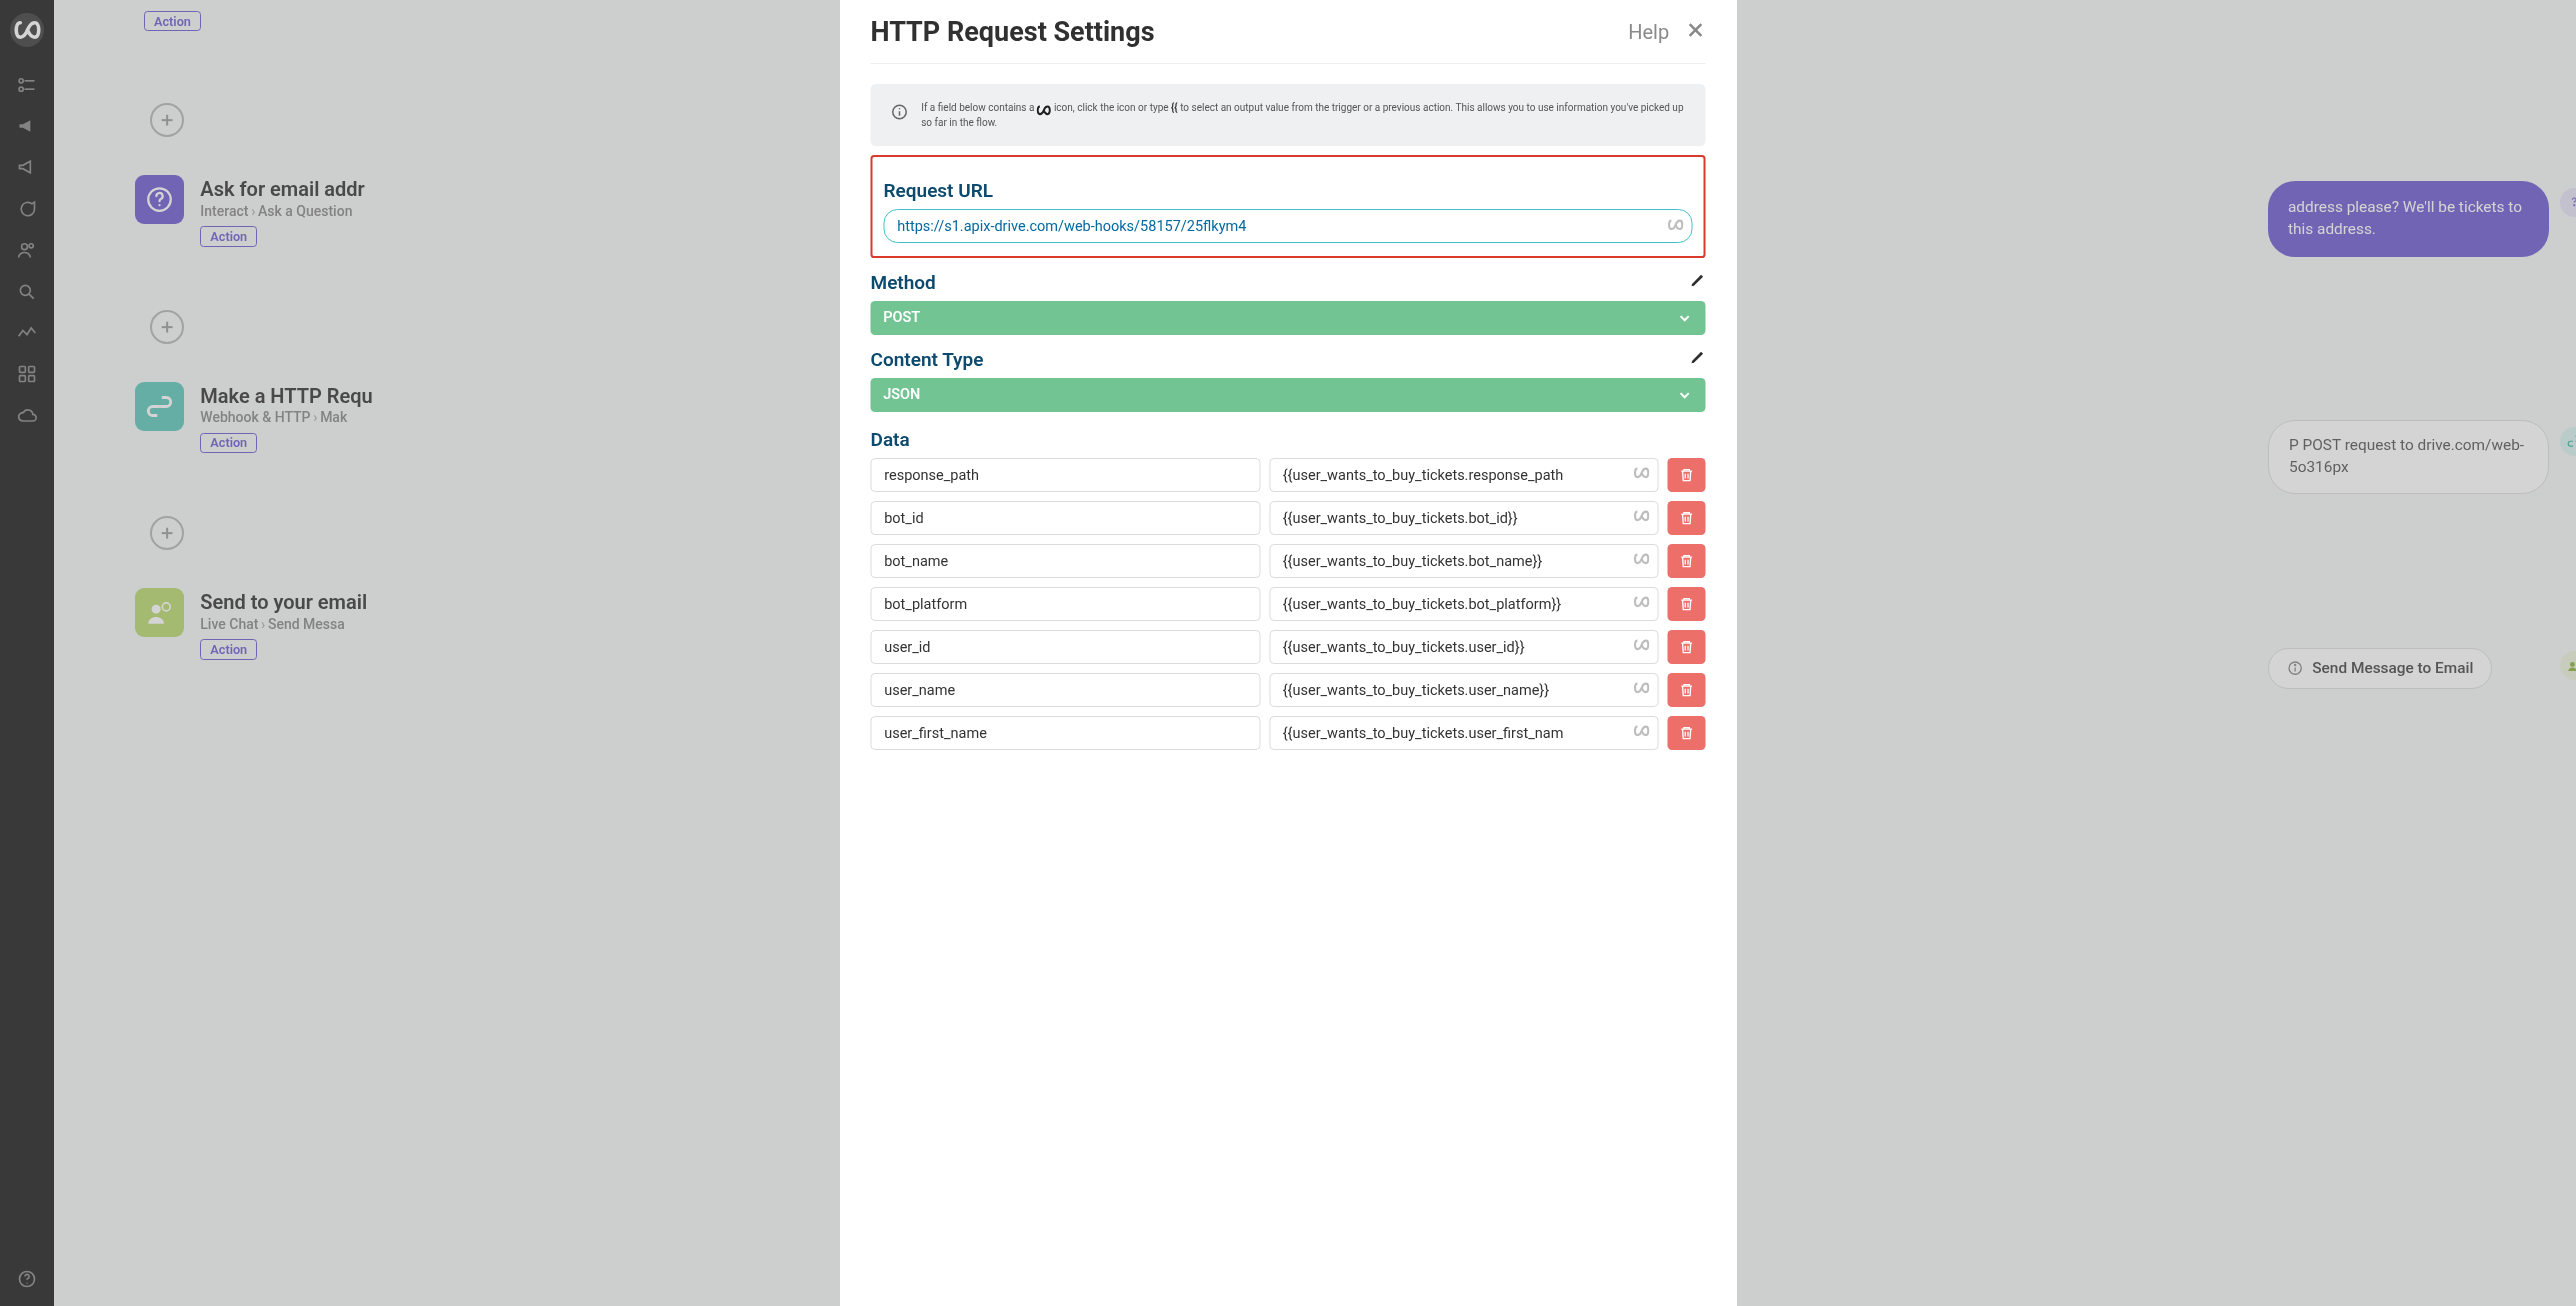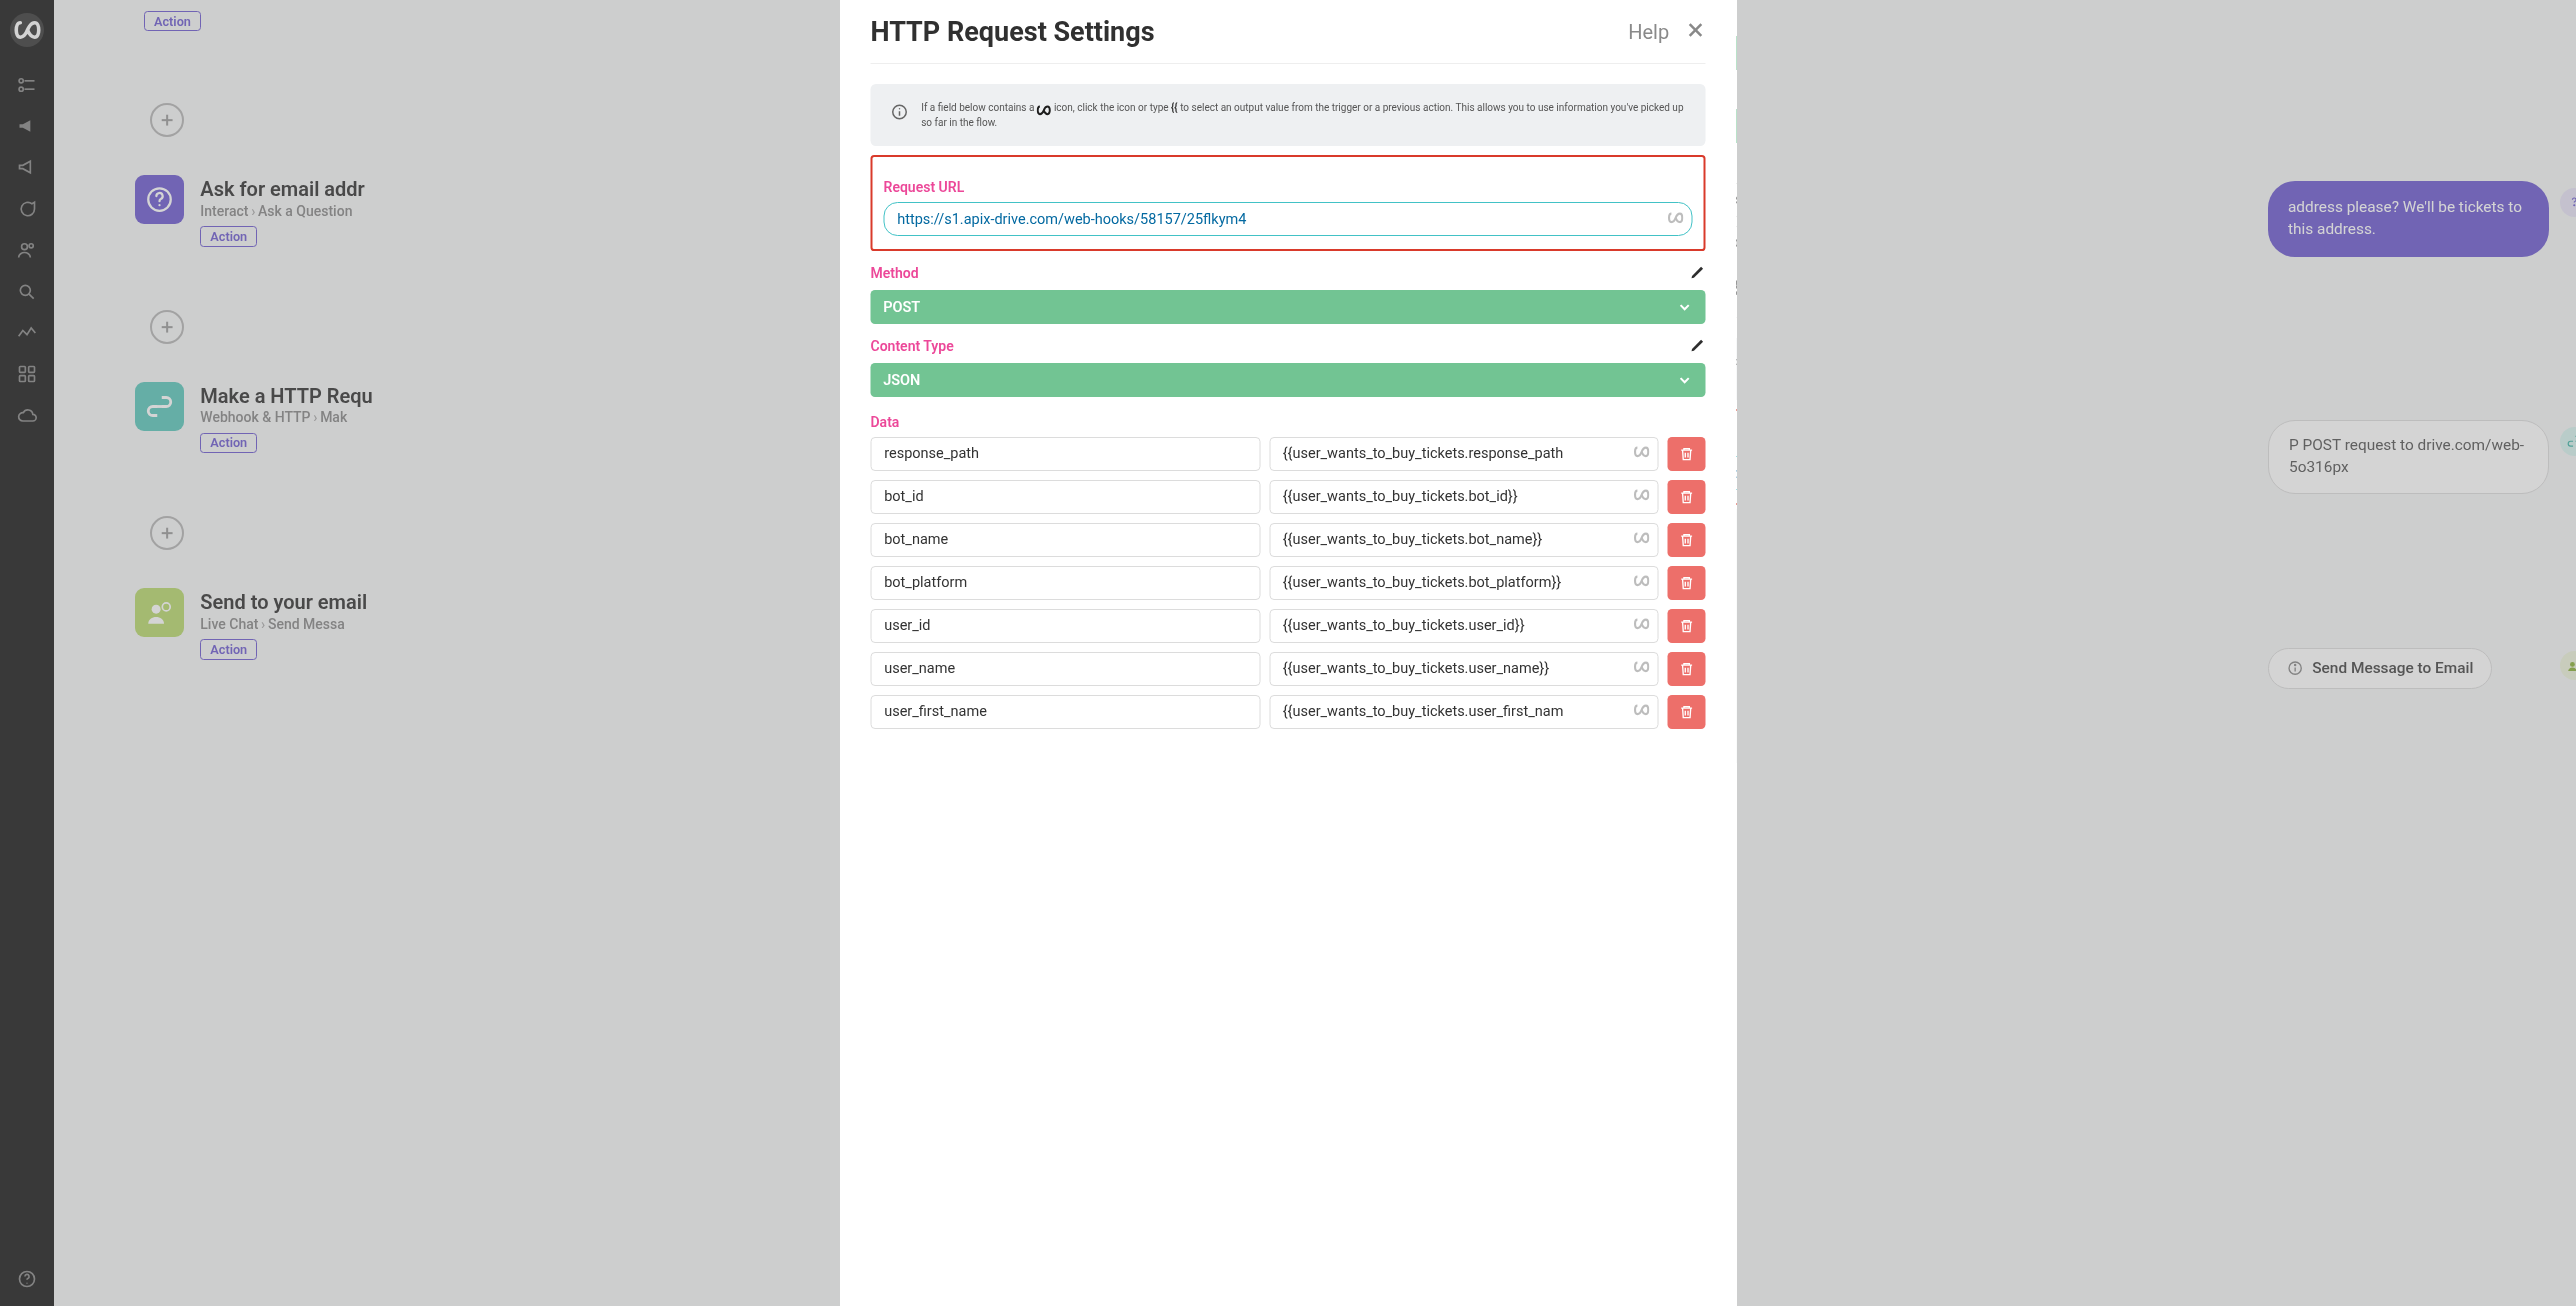--- a/index.html
+++ b/index.html
@@ -109,21 +109,21 @@
   }
   .info-box svg.info-i { width: 18px; height: 18px; flex: 0 0 18px; stroke: #666; fill: none; stroke-width: 2; margin-top: 2.7px; }
   .info-box .inline-icon { display: inline-flex; vertical-align: middle; position: relative; top: 1.8px; }
   .info-box .inline-icon svg { width: 14.5px; height: 12.7px; fill: #1e1e1e; }
   .info-box b { font-weight: 700; color: #333; }
 
   .redbox {
     border: 2.7px solid #d93a2b; border-radius: 3.6px; padding: 9px 11px 12.7px; margin-top: 9px;
   }
   .field-label {
-    font-size: 14px; font-weight: 600; color: #ec4899; margin: 12.7px 0 7.2px;
+    font-size: 19px; font-weight: 600; color: #0c4a6e; margin: 12.7px 0 7.2px;
     display: flex; align-items: center;
   }
   .field-label .sp { flex: 1; }
   .field-label .pencil { cursor: pointer; }
   .field-label .pencil svg { width: 16.3px; height: 16.3px; fill: #2e2e2e; }
   .url-input {
     width: 100%; height: 34px; border: 1.8px solid #42c2c6; border-radius: 14px;
     padding: 0 34px 0 12.7px; font-size: 14.5px; color: #0369a1; outline: none;
     font-family: inherit;
   }

